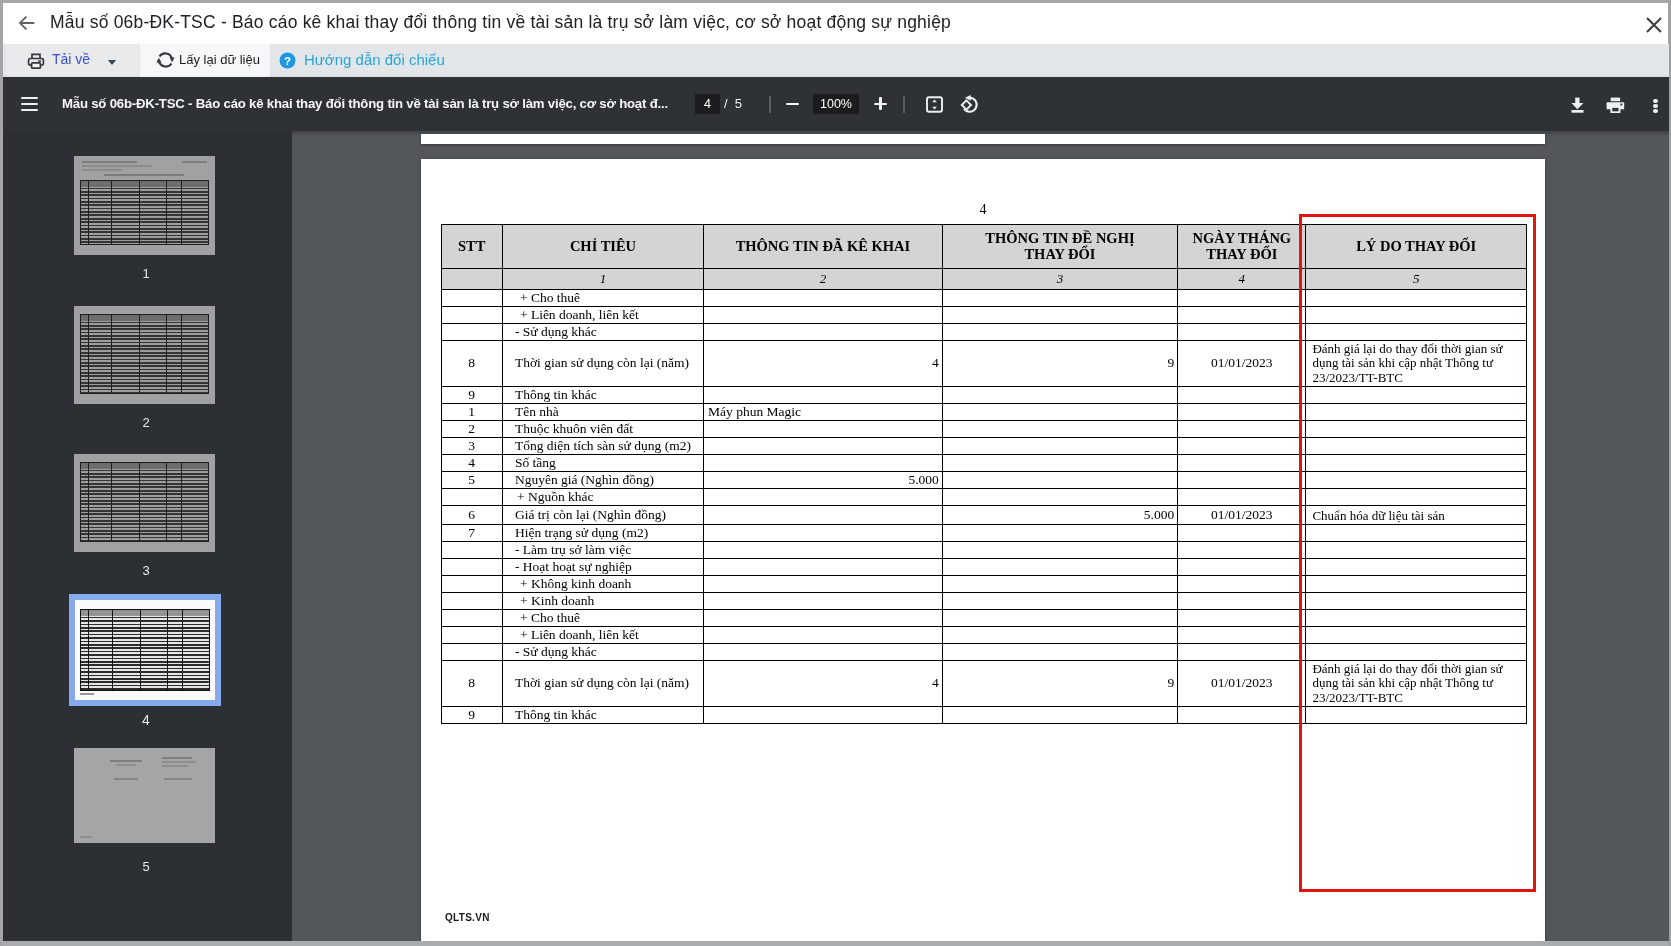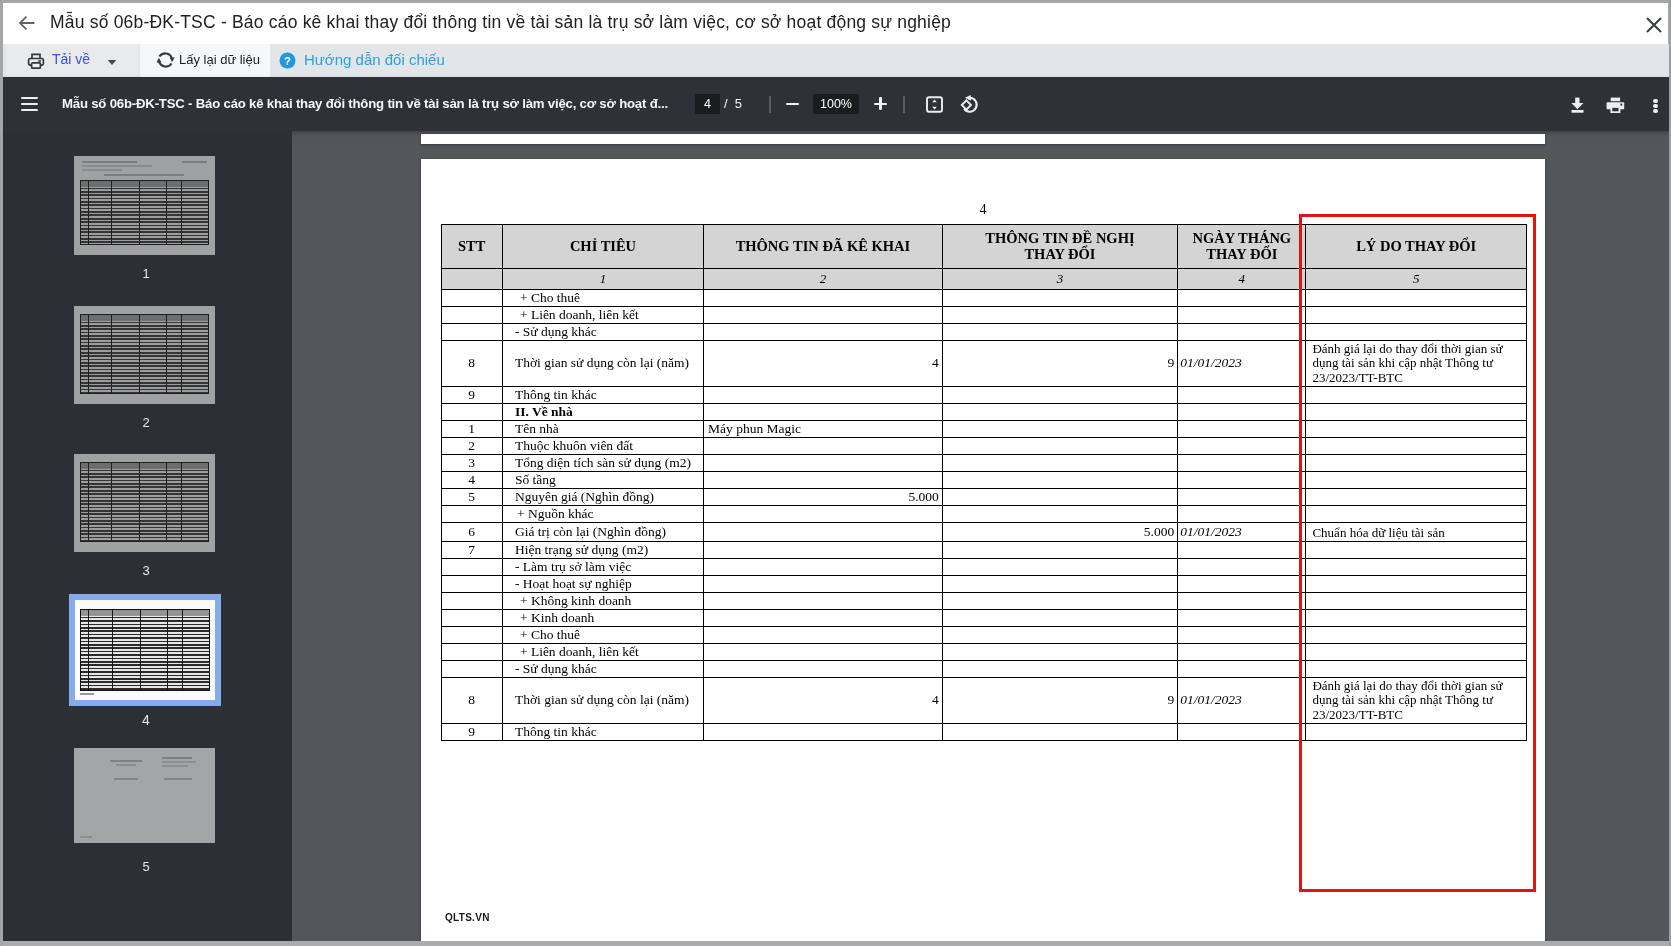--- a/index.html
+++ b/index.html
@@ -48,21 +48,21 @@
   
   #pdftable { position:absolute; left:19.5px; top:64.5px; width:1086.4px; border-collapse:collapse; table-layout:fixed; font-family:"Liberation Serif",serif; font-size:13.5px; color:#000; }
   #pdftable td { border:1px solid #000; padding:0 2px; overflow:hidden; white-space:nowrap; }
   #pdftable tr { height:14px; }
   #pdftable td.h { background:#d4d4d4; text-align:center; font-weight:bold; font-size:14.5px; white-space:normal; line-height:16px; }
   #pdftable td.n { background:#d4d4d4; text-align:center; font-style:italic; font-size:13px; }
   #pdftable td.plus { padding-left:17px; }
   #pdftable td.dash { padding-left:12px; }
   #pdftable td.num { text-align:center; padding:0; }
   #pdftable td.r { text-align:right; padding-right:3px; }
-  #pdftable td.c { text-align:left;font-style:italic; }
+  #pdftable td.c { text-align:center; }
   #pdftable td.reason { font-size:13px; line-height:14.7px; white-space:normal; padding:1px 4px 0 6px; vertical-align:top; }
 </style>
 </head>
 <body>
 <div class="abs" id="topborder"></div>
 <div class="abs" id="bar1">
   <svg class="abs" style="left:11.5px;top:8px" width="24" height="24" viewBox="0 0 24 24">
       <path d="M20 11.5H6.8l5.3-5.3-1.4-1.4L3 12.5l7.7 7.7 1.4-1.4-5.3-5.3H20z" transform="scale(0.92) translate(1,0.5)" fill="#5f6368"></path>
     </svg>
   <div class="title">Mẫu số 06b-ĐK-TSC - Báo cáo kê khai thay đổi thông tin về tài sản là trụ sở làm việc, cơ sở hoạt động sự nghiệp</div>
@@ -237,28 +237,20 @@
           </tr>
       <tr>
             <td class="num">9</td>
             <td class="dash">Thông tin khác</td>
             <td></td>
             <td></td>
             <td></td>
             <td></td>
           </tr>
       <tr>
-            <td></td>
-            <td class="dash" style="font-weight:bold">II. Về nhà</td>
-            <td></td>
-            <td></td>
-            <td></td>
-            <td></td>
-          </tr>
-      <tr>
             <td class="num">1</td>
             <td class="dash">Tên nhà</td>
             <td style="padding-left:4px">Máy phun Magic</td>
             <td></td>
             <td></td>
             <td></td>
           </tr>
       <tr>
             <td class="num">2</td>
             <td class="dash">Thuộc khuôn viên đất</td>

